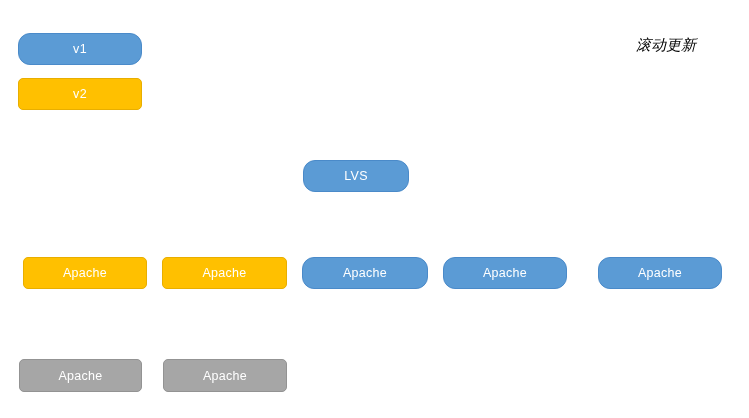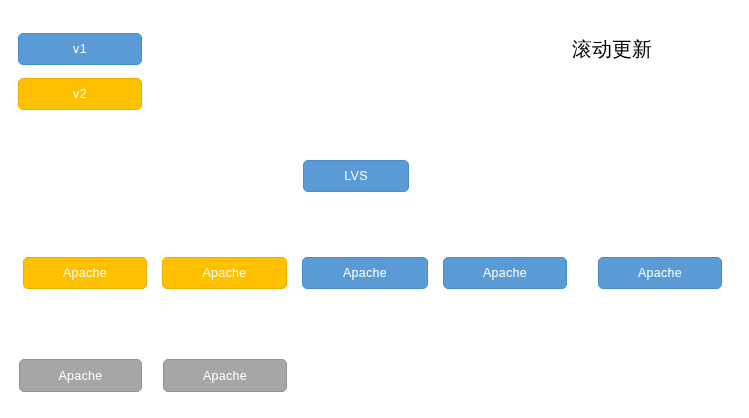--- a/index.html
+++ b/index.html
@@ -27,36 +27,38 @@
     justify-content: center;
     color: #ffffff;
     font-size: 12.5px;
     letter-spacing: 0.3px;
     box-sizing: border-box;
     border: 1px solid transparent;
   }
   .node.blue {
     background: var(--blue, #5B9BD5);
     border-color: #4A8AC9;
+    border-radius: 12px;
   }
   .node.orange {
     background: var(--orange, #FFC000);
     border-color: #E8AE00;
   }
   .node.gray {
     background: var(--gray, #A6A6A6);
     border-color: #939393;
   }
   .diagram-title {
     position: absolute;
-    left: 572px;
+    left: 636px;
     top: 36px;
-    font-size: 20px;
+    font-size: 15px;
     color: var(--title_text, #000000);
     white-space: nowrap;
+    font-style: italic;
   }
 
   
   .legend-v1 { left: 18px;  top: 33px;  width: 124px; }
   .legend-v2 { left: 18px;  top: 78px;  width: 124px; }
 
   
   .lvs-box   { left: 303px; top: 160px; width: 106px; }
 
   

